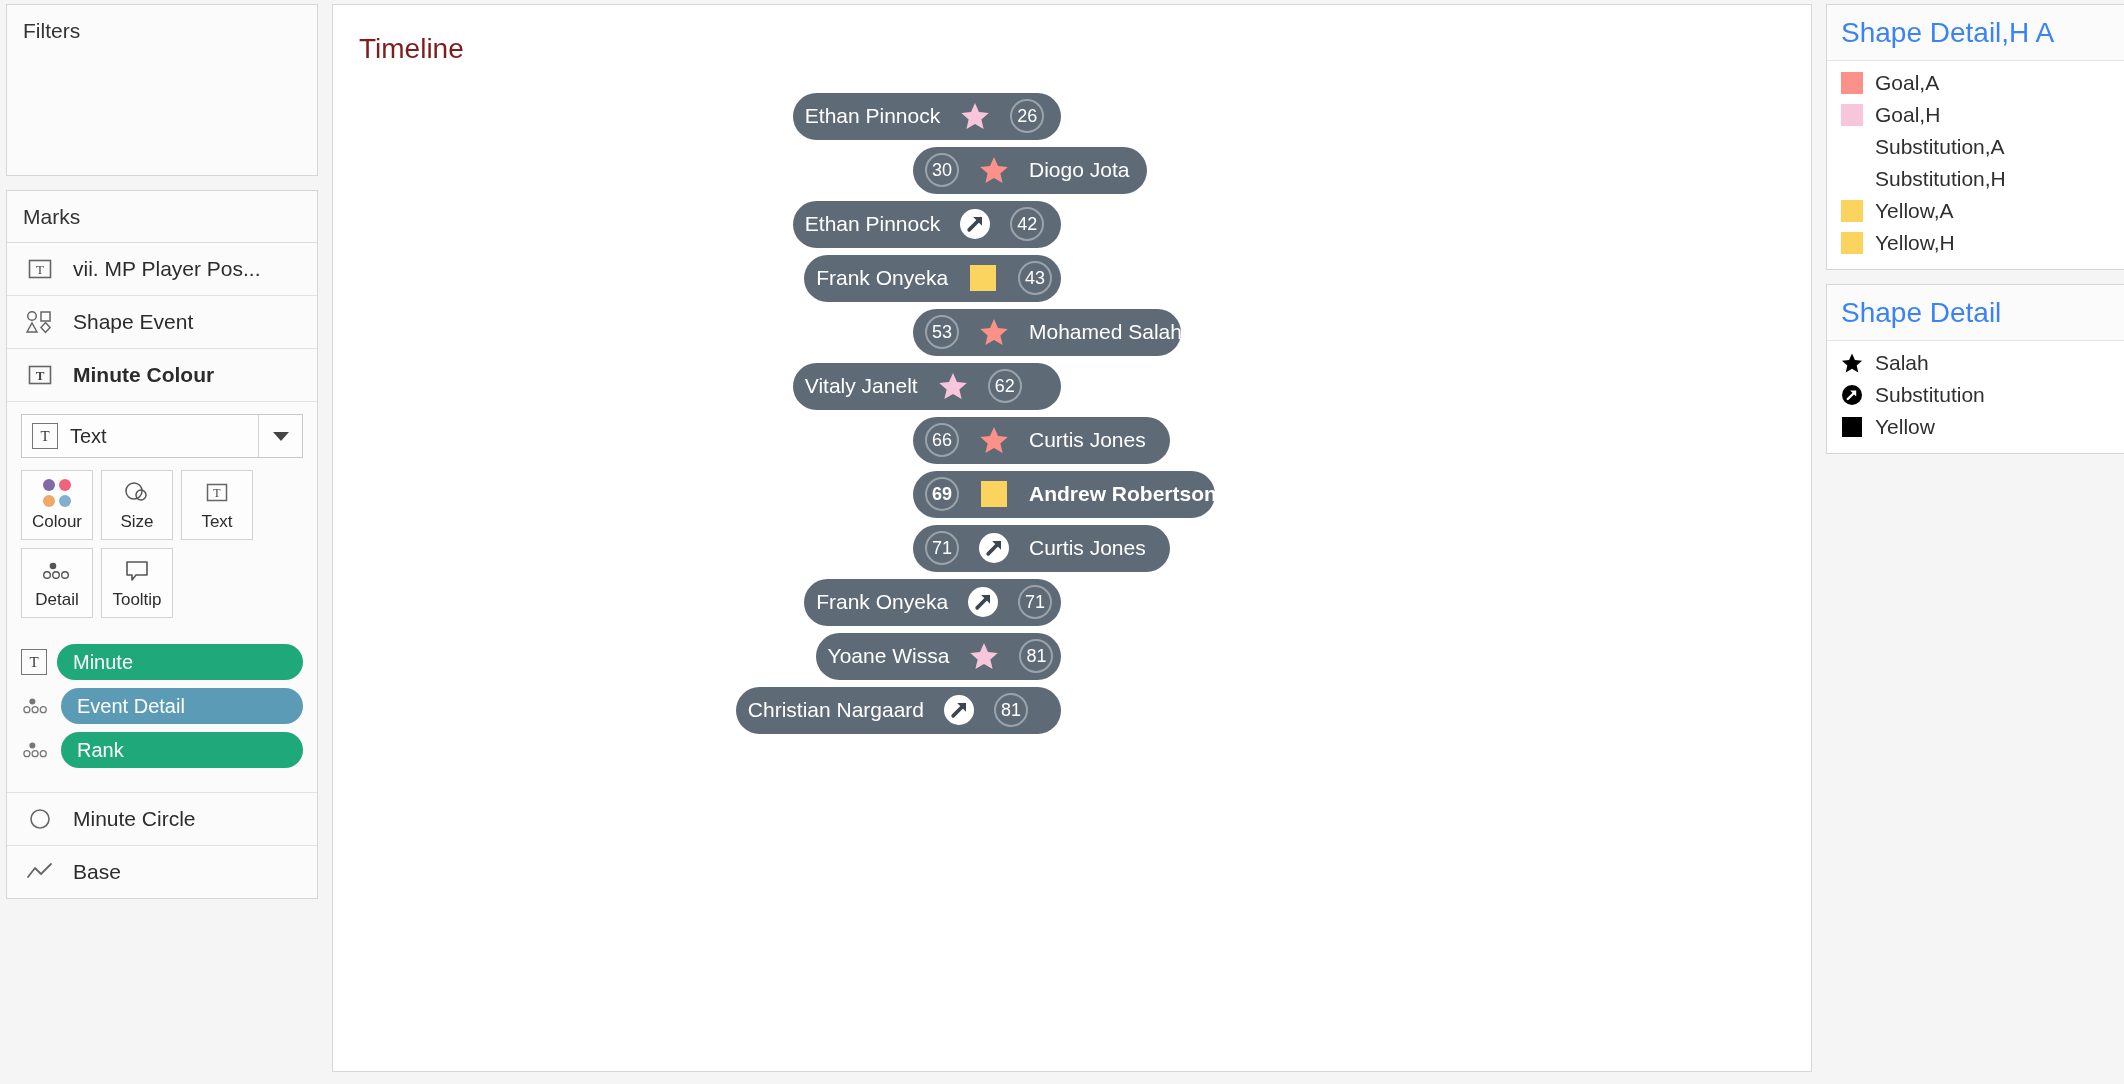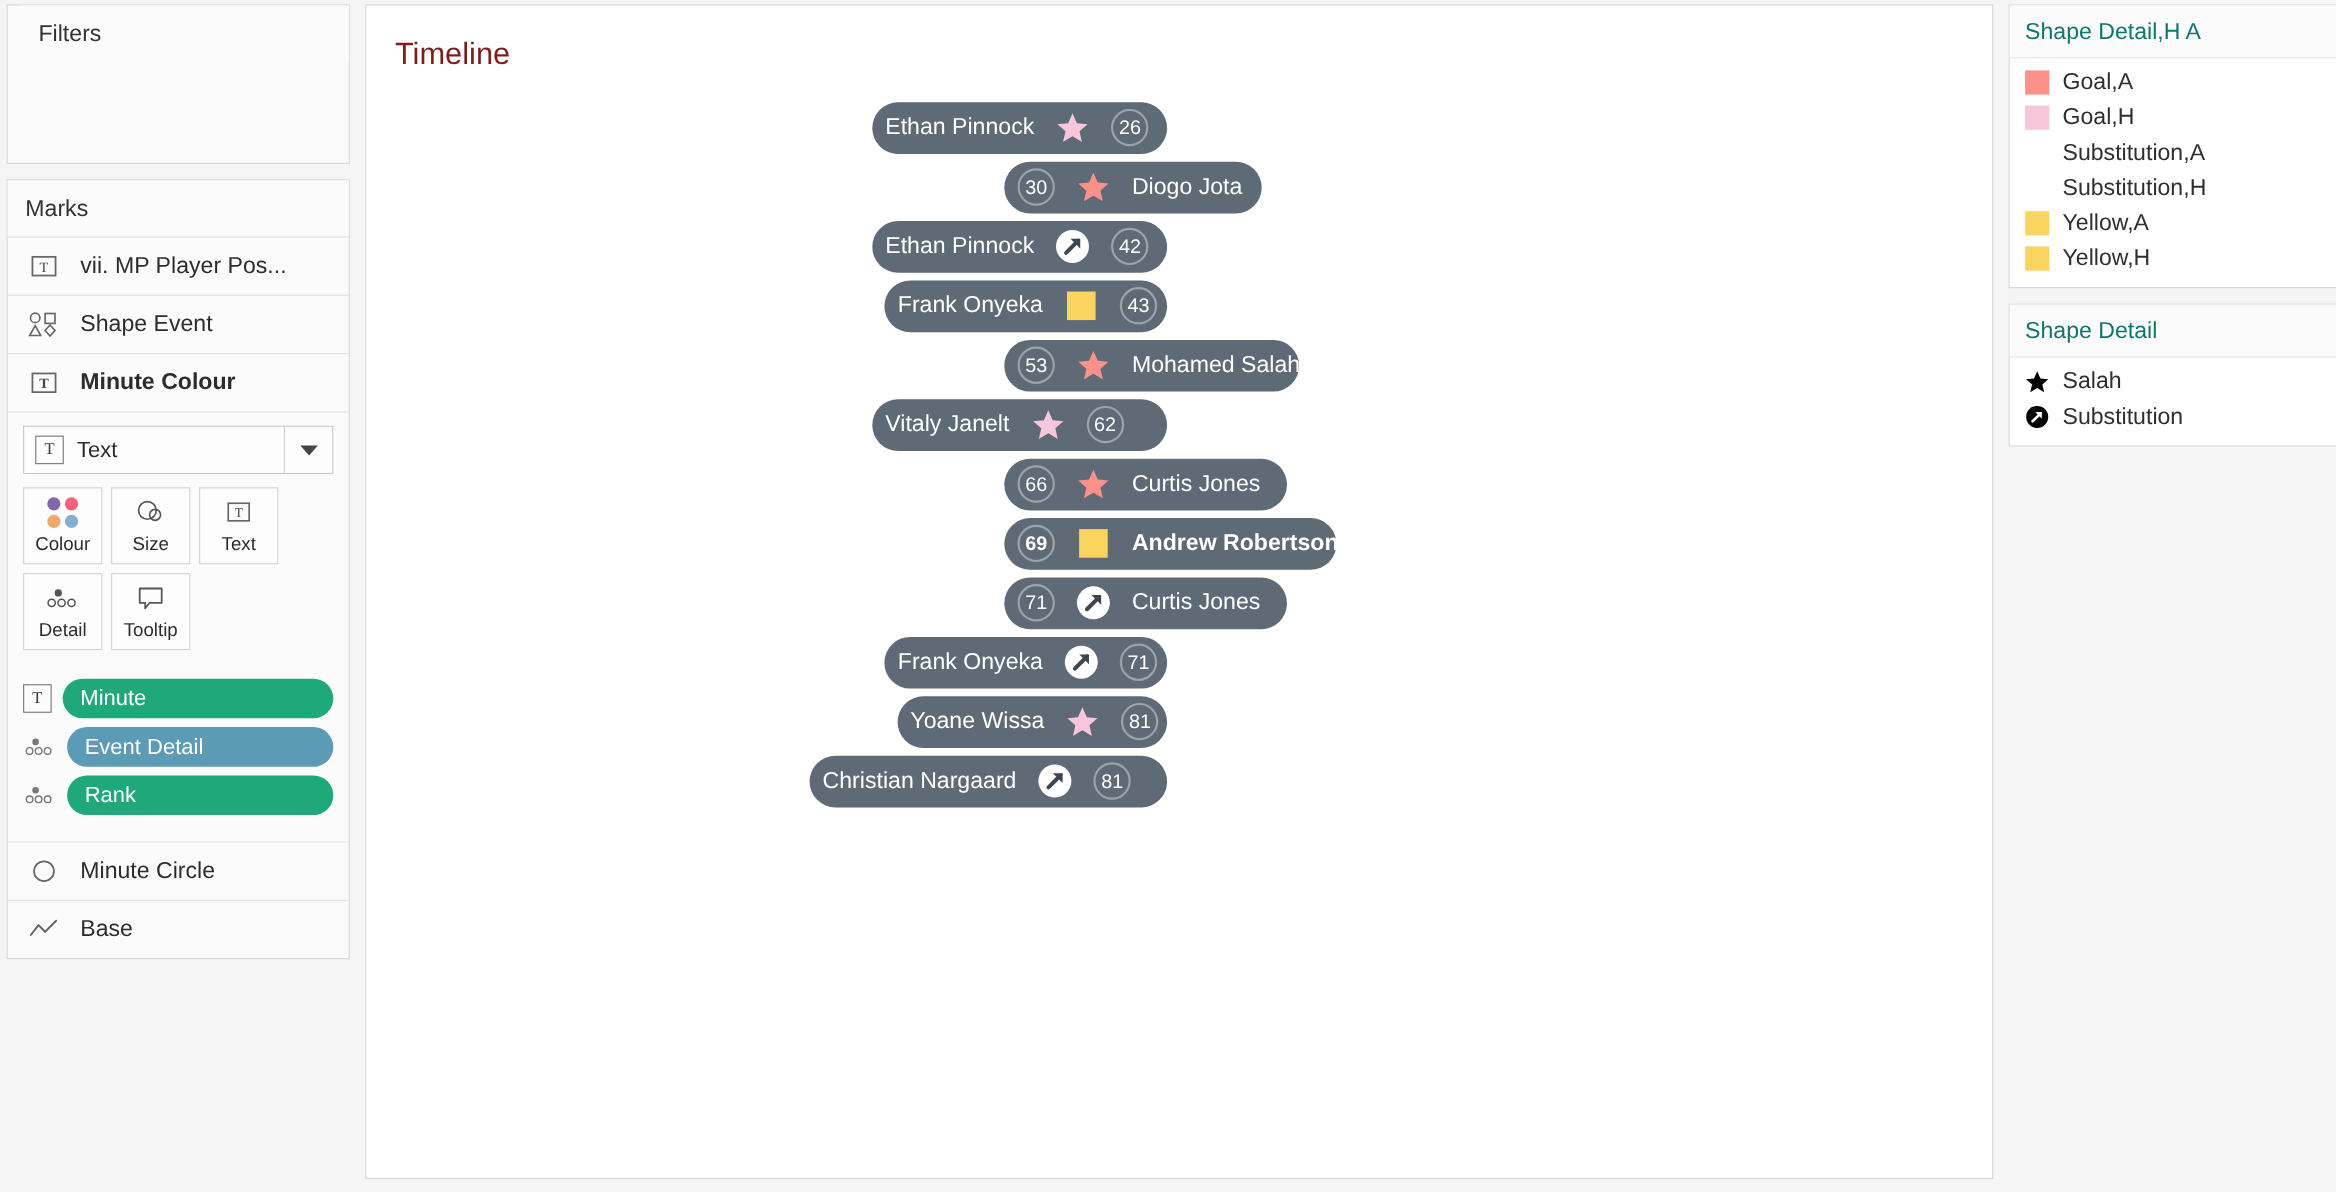--- a/index.html
+++ b/index.html
@@ -32,21 +32,21 @@
   .card {
     background: #fbfbfb;
     border: 1px solid #d6d6d6;
   }
   .card-title {
     font-size: 21px;
     color: #333333;
     padding: 14px 16px 13px 16px;
     background: #fbfbfb;
   }
-  .filters-card { height: 145px; padding-left: 12px; }
+  .filters-card { height: 172px; }
   .filters-card .card-title { border-bottom: none; }
 
   .marks-card { }
   .marks-card > .card-title {
     border-bottom: 1px solid #dcdcdc;
   }
   .mark-row {
     display: flex;
     align-items: center;
     gap: 16px;
@@ -227,22 +227,22 @@
     width: 300px;
     display: flex;
     flex-direction: column;
     gap: 14px;
   }
   .legend-card {
     background: #ffffff;
     border: 1px solid #d6d6d6;
   }
   .legend-head {
-    font-size: 21px;
-    color: #0f766e;
+    font-size: 28px;
+    color: #3b82f6;
     padding: 12px 14px 11px 14px;
     background: #fbfbfb;
     border-bottom: 1px solid #e4e4e4;
   }
   .legend-body { padding: 6px 0 10px 0; }
   .legend-item {
     display: flex;
     align-items: center;
     gap: 12px;
     padding: 4px 14px;
@@ -608,17 +608,23 @@
           <div class="legend-item">
             <span class="legend-shape">
               <svg width="22" height="22" viewBox="0 0 22 22">
                 <circle cx="11" cy="11" r="10" fill="#000"></circle>
                 <path d="M6.8 15 L14 8" stroke="#fff" stroke-width="2.4" stroke-linecap="round"></path>
                 <polygon points="15.2,6.6 15.2,12.6 9.2,6.6" fill="#fff"></polygon>
               </svg>
             </span>
             <span>Substitution</span>
           </div>
+          <div class="legend-item">
+            <span class="legend-shape">
+              <span style="width:20px;height:20px;background:#000;display:block"></span>
+            </span>
+            <span>Yellow</span>
+          </div>
         </div>
     </div>
   </div>
 
 </div>
 
 </body></html>

